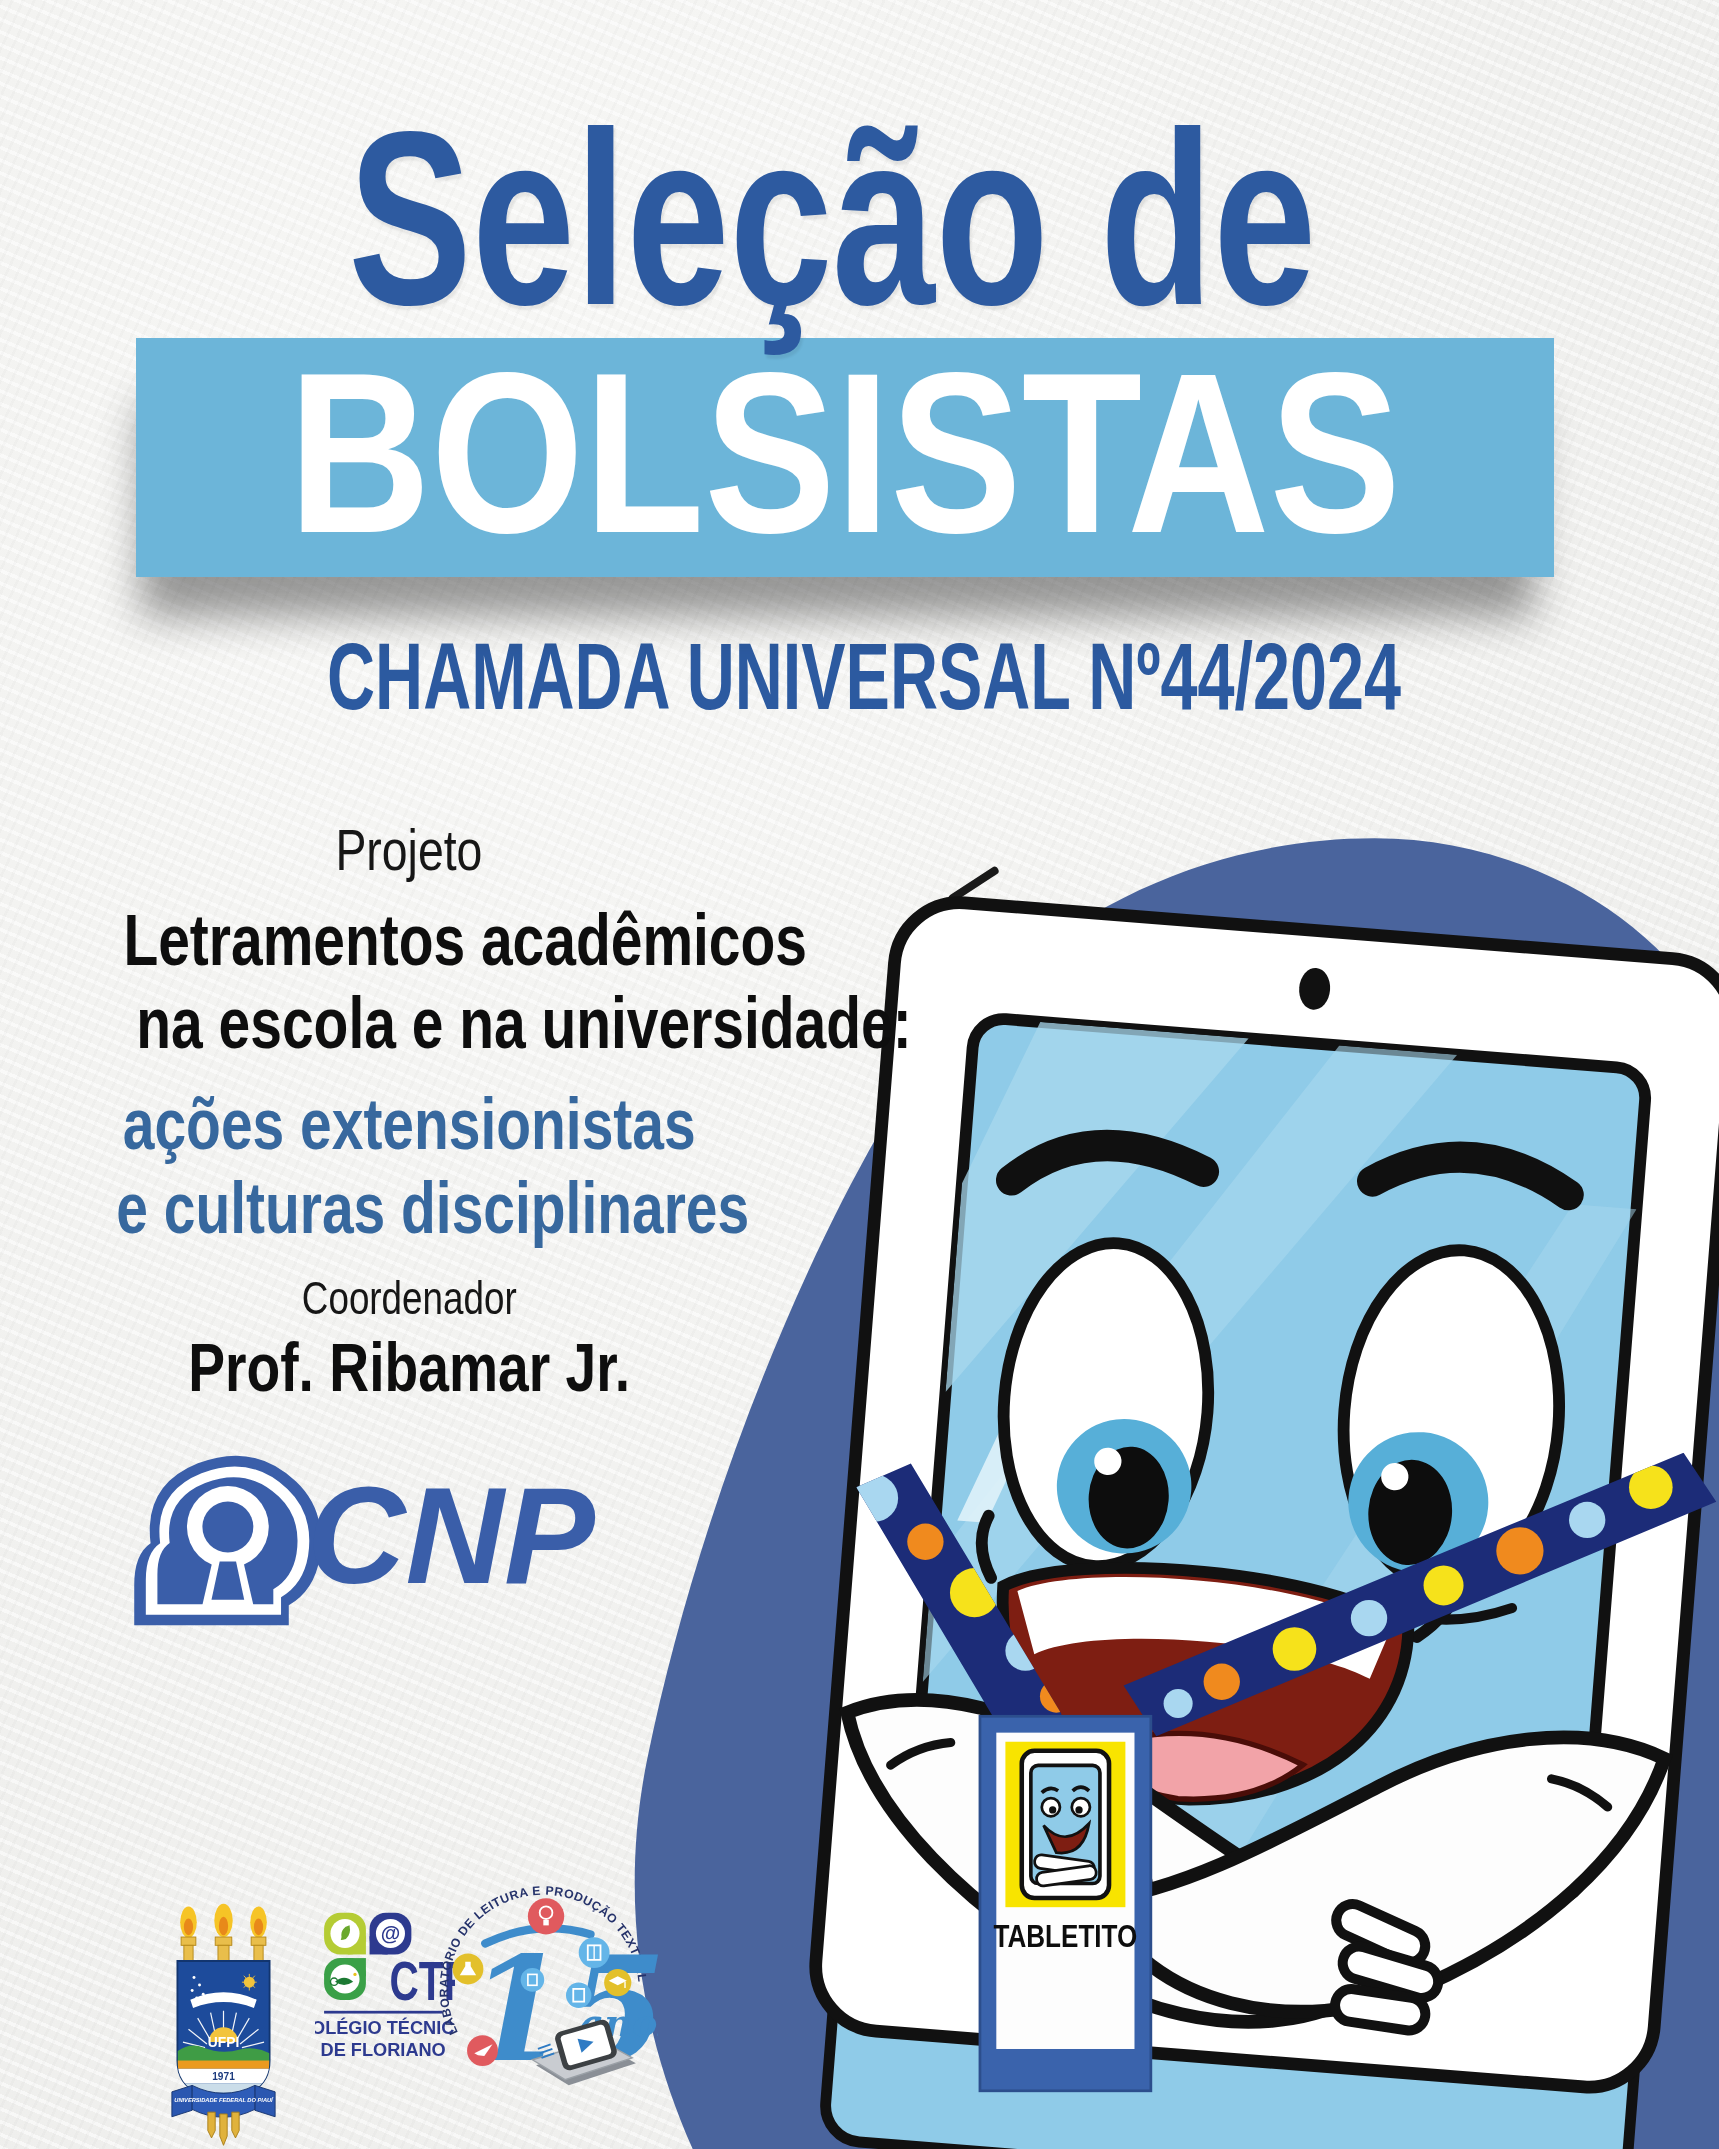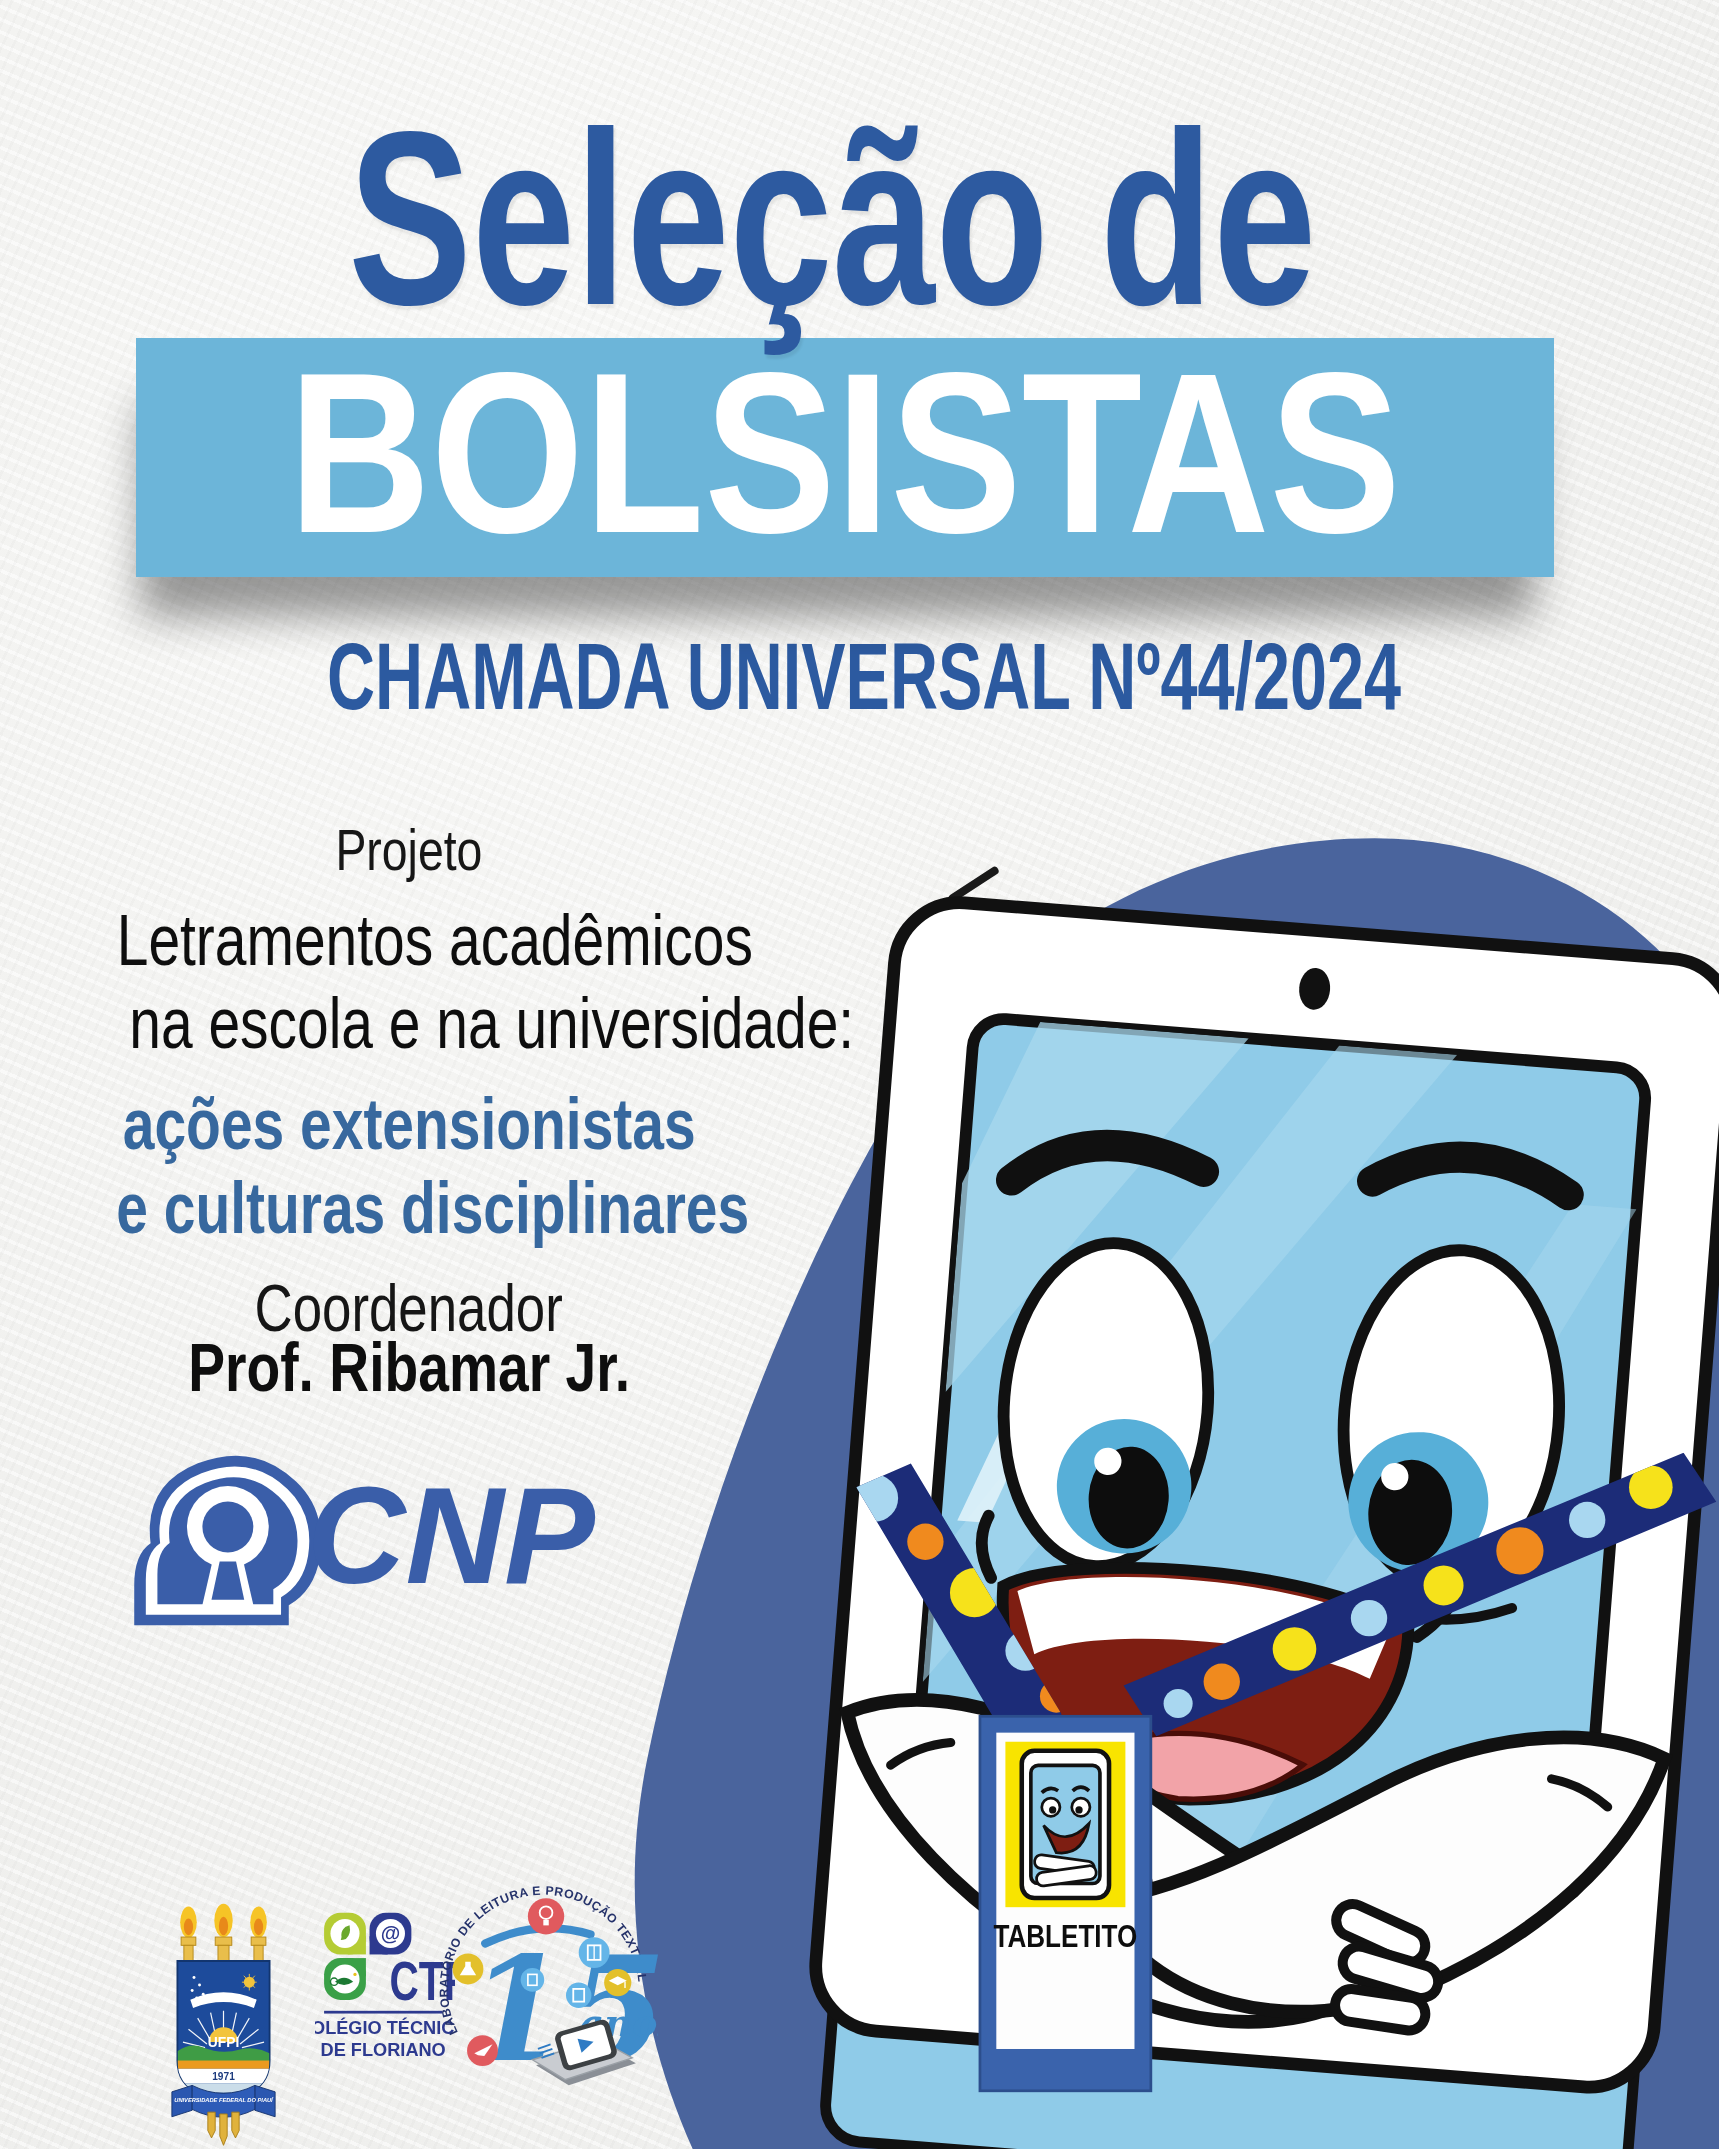--- a/index.html
+++ b/index.html
@@ -19,23 +19,23 @@
 
   .title1{left:0;top:95px;width:1664px;font-size:247px;font-weight:700;color:#2d5aa0;line-height:1;z-index:4;text-shadow:2.7px 3.6px 2.7px rgba(0,0,0,.07);}
   .banner{left:136px;top:338px;width:1418px;height:239px;background:#6cb5d9;z-index:3;
           box-shadow:-7.3px 53px 38px -12.7px rgba(45,45,45,.48);
           display:flex;align-items:center;justify-content:center;}
   .banner-text{font-size:229px;font-weight:700;color:#ffffff;line-height:1;margin-top:-9px;}
   .subtitle{left:64px;top:629px;width:1600px;font-size:95px;font-weight:700;color:#2c5aa0;line-height:1;z-index:2;}
 
   .leftcol-line{left:27px;width:764px;line-height:1;z-index:2;}
   .lbl{font-size:58px;font-weight:400;color:#161616;}
-  .black-line{font-size:73px;font-weight:400;color:#0e0e0e;}
+  .black-line{font-size:73px;font-weight:700;color:#0e0e0e;}
   .blue-line{font-size:73px;font-weight:700;color:#37689e;}
-  .coord-lbl{font-size:66px;font-weight:400;color:#161616;}
+  .coord-lbl{font-size:46px;font-weight:400;color:#161616;}
   .coord-name{font-size:69px;font-weight:700;color:#0e0e0e;}
   .access{left:0;top:1798px;width:636px;font-size:56px;font-weight:400;color:#2f5c9f;line-height:1;z-index:2;}
 
   svg text{font-family:"Liberation Sans", sans-serif;}
   .serif-it{font-family:"DejaVu Serif", serif;font-style:italic;}
 
   .mascot-svg{left:0;top:0;width:1719px;height:2149px;z-index:1;}
   .cnpq-svg{left:125px;top:1447px;width:473px;height:200px;z-index:2;}
   .ufpi-svg{left:166px;top:1902px;width:115px;height:247px;z-index:2;}
   .ctf-svg{left:315px;top:1909px;width:140px;height:160px;z-index:2;}

